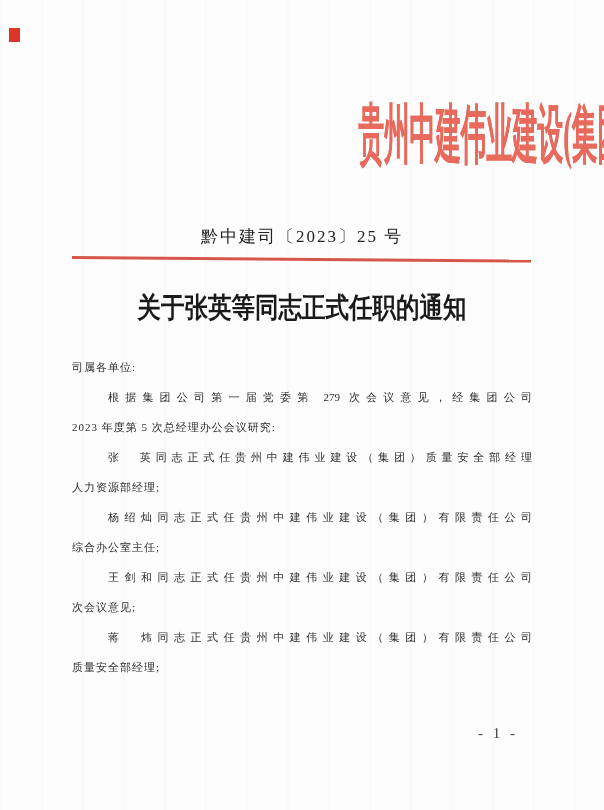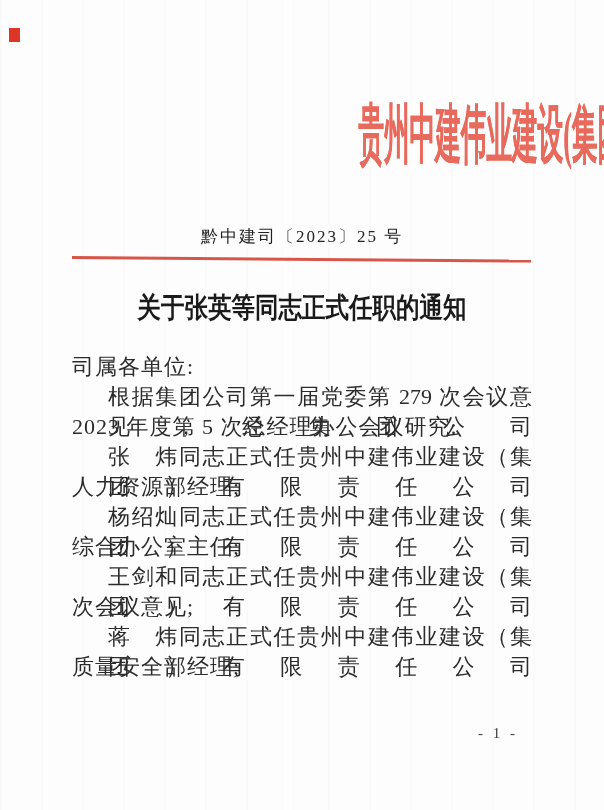--- a/index.html
+++ b/index.html
@@ -93,21 +93,21 @@
   .doc-body {
     position: absolute;
     top: 352px;
     left: 72px;
     width: 460px;
     color: #2b2b2b;
   }
   .body-line {
     height: 30px;
     line-height: 30px;
-    font-size: 22px;
+    font-size: 11px;
     letter-spacing: 1px;
     white-space: nowrap;
   }
   .body-line.indent {
     padding-left: 36px;
   }
   .body-line.fill {
     text-align: justify;
     text-align-last: justify;
     white-space: normal;
@@ -140,21 +140,21 @@
   <div class="red-rule"></div>
 
   <div class="doc-title">
     <span class="stretch">关于张英等同志正式任职的通知</span>
   </div>
 
   <div class="doc-body">
     <div class="body-line">司属各单位:</div>
     <div class="body-line indent fill">根据集团公司第一届党委第 279 次会议意见，经集团公司</div>
     <div class="body-line">2023 年度第 5 次总经理办公会议研究:</div>
-    <div class="body-line indent fill">张　炜同志正式任贵州中建伟业建设（集团）有限责任公司</div>
+    <div class="body-line indent fill">张　英同志正式任贵州中建伟业建设（集团）质量安全部经理</div>
     <div class="body-line">人力资源部经理;</div>
     <div class="body-line indent fill">杨绍灿同志正式任贵州中建伟业建设（集团）有限责任公司</div>
     <div class="body-line">综合办公室主任;</div>
     <div class="body-line indent fill">王剑和同志正式任贵州中建伟业建设（集团）有限责任公司</div>
     <div class="body-line">次会议意见;</div>
     <div class="body-line indent fill">蒋　炜同志正式任贵州中建伟业建设（集团）有限责任公司</div>
     <div class="body-line">质量安全部经理;</div>
   </div>
 
   <div class="page-number">- 1 -</div>

